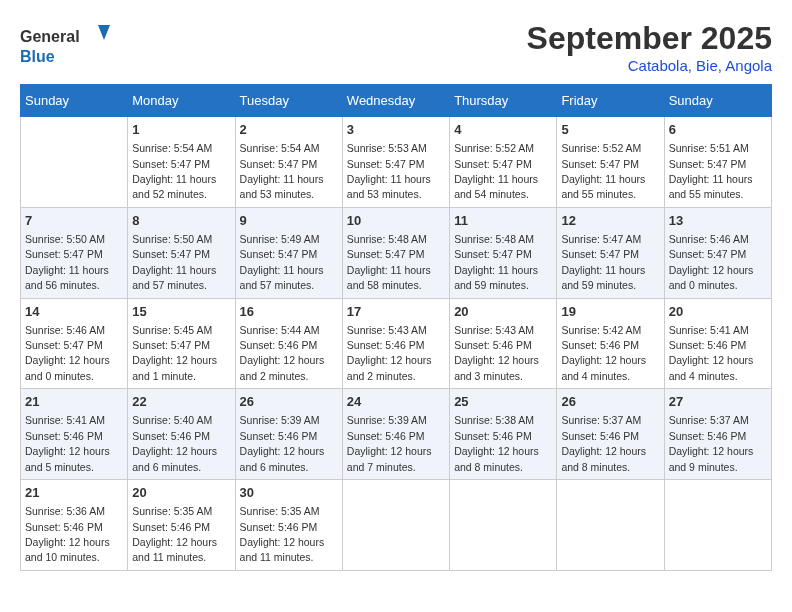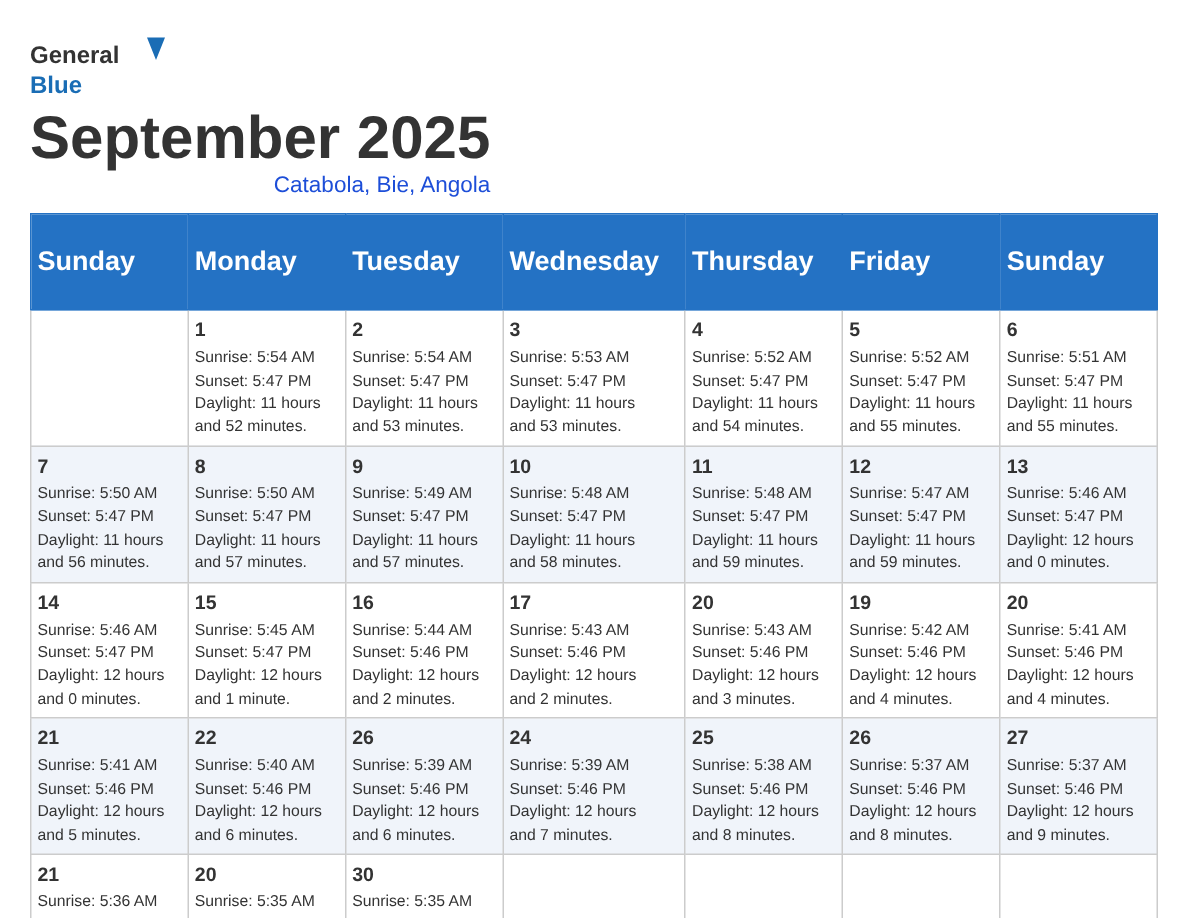--- a/index.html
+++ b/index.html
@@ -8,51 +8,50 @@
       background: #fff;
       width: 792px;
       min-height: 612px;
       padding: 20px;
     }
     .header-area {
       display: flex;
       justify-content: space-between;
       align-items: flex-start;
       margin-bottom: 10px;
-      flex-direction: column;
     }
     .logo {
       display: flex;
       align-items: center;
       gap: 4px;
     }
     .title-area {
       text-align: right;
     }
     .month-title {
-      font-size: 40px;
+      font-size: 32px;
       font-weight: bold;
       color: #333;
     }
     .subtitle {
       font-size: 15px;
       color: #1d4ed8;
     }
     table {
       width: 100%;
       border-collapse: collapse;
       font-size: 11px;
     }
     thead tr th {
       background-color: #2472c4;
       color: #fff;
-      padding: 21px 4px;
+      padding: 8px 4px;
       text-align: left;
-      font-size: 18px;
-      font-weight: bold;
+      font-size: 13px;
+      font-weight: normal;
       border: 1px solid #2472c4;
     }
     tbody tr td {
       border: 1px solid #ccc;
       vertical-align: top;
       padding: 4px;
       min-height: 80px;
       height: 88px;
       color: #333;
       line-height: 1.4;

